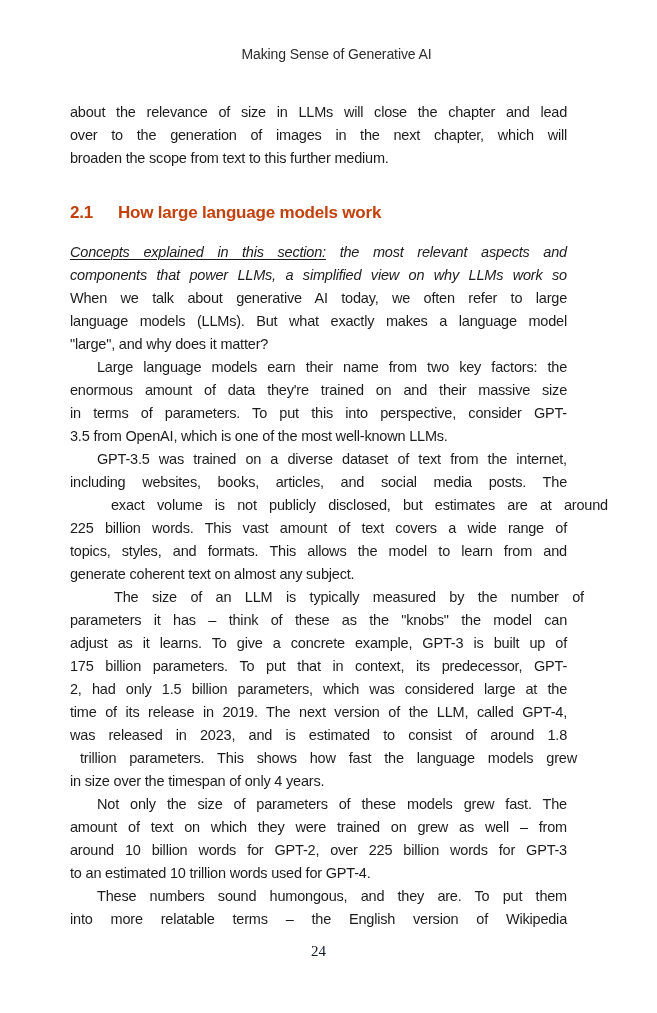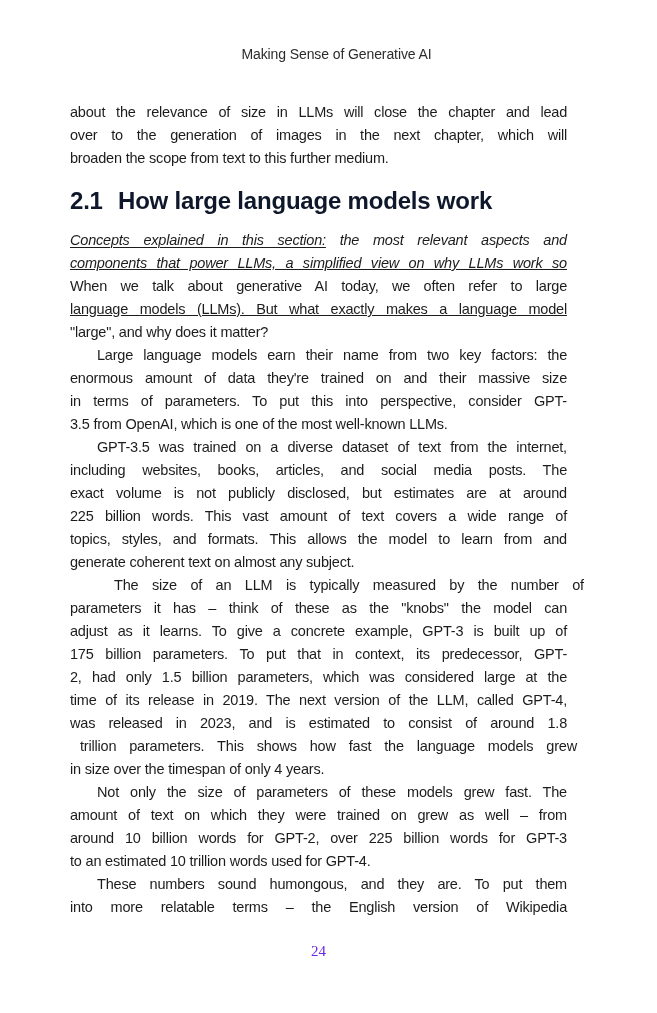--- a/index.html
+++ b/index.html
@@ -26,39 +26,39 @@
   .pline {
     height: 23px;
     line-height: 23px;
     font-size: 14.5px;
     letter-spacing: -0.2px;
     white-space: nowrap;
     color: #1c1c1c;
   }
   .indent { padding-left: 27px; }
   .heading {
-    margin: 16px 0 13px 0;
-    font-size: 24px;
+    margin: 28px 0 13px 0;
+    font-size: 17px;
     font-weight: bold;
     line-height: 30px;
-    color: #0f172a;
+    color: #c2410c;
     letter-spacing: -0.2px;
     white-space: nowrap;
   }
   .secnum { display: inline-block; width: 48px; }
   .concepts { font-style: italic; margin-bottom: 7px; }
   .concepts .ul { text-decoration: underline; text-decoration-thickness: 1px; text-underline-offset: 2px; }
   .para { margin: 0; }
   .page-number {
     position: absolute;
     top: 943px; left: 70px; width: 497px;
     text-align: center;
     font-family: "Liberation Serif", serif;
     font-size: 15px;
-    color: #6d28d9;
+    color: #0f172a;
   }
 </style>
 </head>
 <body>
 
 <div class="page">
 
   <div class="running-header">Making Sense of Generative AI</div>
 
   <div class="content">
@@ -66,40 +66,40 @@
     <div class="para">
       <div class="pline just"><span class="m" style="word-spacing: 7px;">about the relevance of size in LLMs will close the chapter and lead</span></div>
       <div class="pline just"><span class="m" style="word-spacing: 10px;">over to the generation of images in the next chapter, which will</span></div>
       <div class="pline"><span class="m">broaden the scope from text to this further medium.</span></div>
     </div>
 
     <h2 class="heading"><span class="secnum">2.1</span><span>How large language models work</span></h2>
 
     <div class="para concepts">
       <div class="pline just"><span class="m" style="word-spacing: 9.91px;"><span class="ul">Concepts explained in this section:</span><span> the most relevant aspects and</span></span></div>
-      <div class="pline just"><span class="m" style="word-spacing: 5.7px; text-decoration: underline;">components that power LLMs, a simplified view on why LLMs work so</span></div>
+      <div class="pline just"><span class="m" style="word-spacing: 5.7px;">components that power LLMs, a simplified view on why LLMs work so</span></div>
     </div>
 
     <div class="para">
       <div class="pline just"><span class="m" style="word-spacing: 9.64px;">When we talk about generative AI today, we often refer to large</span></div>
-      <div class="pline just"><span class="m" style="word-spacing: 7.81px; text-decoration: underline;">language models (LLMs). But what exactly makes a language model</span></div>
+      <div class="pline just"><span class="m" style="word-spacing: 7.81px;">language models (LLMs). But what exactly makes a language model</span></div>
       <div class="pline"><span class="m">"large", and why does it matter?</span></div>
     </div>
 
     <div class="para">
       <div class="pline just indent"><span class="m" style="word-spacing: 6.35px; margin-top: 12px;">Large language models earn their name from two key factors: the</span></div>
       <div class="pline just"><span class="m" style="word-spacing: 8.17px;">enormous amount of data they're trained on and their massive size</span></div>
       <div class="pline just"><span class="m" style="word-spacing: 8.51px;">in terms of parameters. To put this into perspective, consider GPT-</span></div>
       <div class="pline"><span class="m">3.5 from OpenAI, which is one of the most well-known LLMs.</span></div>
     </div>
 
     <div class="para">
       <div class="pline just indent"><span class="m" style="word-spacing: 5.4px;">GPT-3.5 was trained on a diverse dataset of text from the internet,</span></div>
       <div class="pline just"><span class="m" style="word-spacing: 12.88px;">including websites, books, articles, and social media posts. The</span></div>
-      <div class="pline just"><span class="m" style="word-spacing: 8.48px;">exact volume is not publicly disclosed, but estimates are at around</span></div>
+      <div class="pline just"><span class="m" style="word-spacing: 8.48px; margin-left: 41px;">exact volume is not publicly disclosed, but estimates are at around</span></div>
       <div class="pline just"><span class="m" style="word-spacing: 7.55px;">225 billion words. This vast amount of text covers a wide range of</span></div>
       <div class="pline just"><span class="m" style="word-spacing: 7.46px;">topics, styles, and formats. This allows the model to learn from and</span></div>
       <div class="pline"><span class="m">generate coherent text on almost any subject.</span></div>
     </div>
 
     <div class="para">
       <div class="pline just indent"><span class="m" style="word-spacing: 9.69px; margin-left: 17px;">The size of an LLM is typically measured by the number of</span></div>
       <div class="pline just"><span class="m" style="word-spacing: 8.63px; margin-top: 32px;">parameters it has – think of these as the "knobs" the model can</span></div>
       <div class="pline just"><span class="m" style="word-spacing: 6.33px;">adjust as it learns. To give a concrete example, GPT-3 is built up of</span></div>
       <div class="pline just"><span class="m" style="word-spacing: 7.91px;">175 billion parameters. To put that in context, its predecessor, GPT-</span></div>

